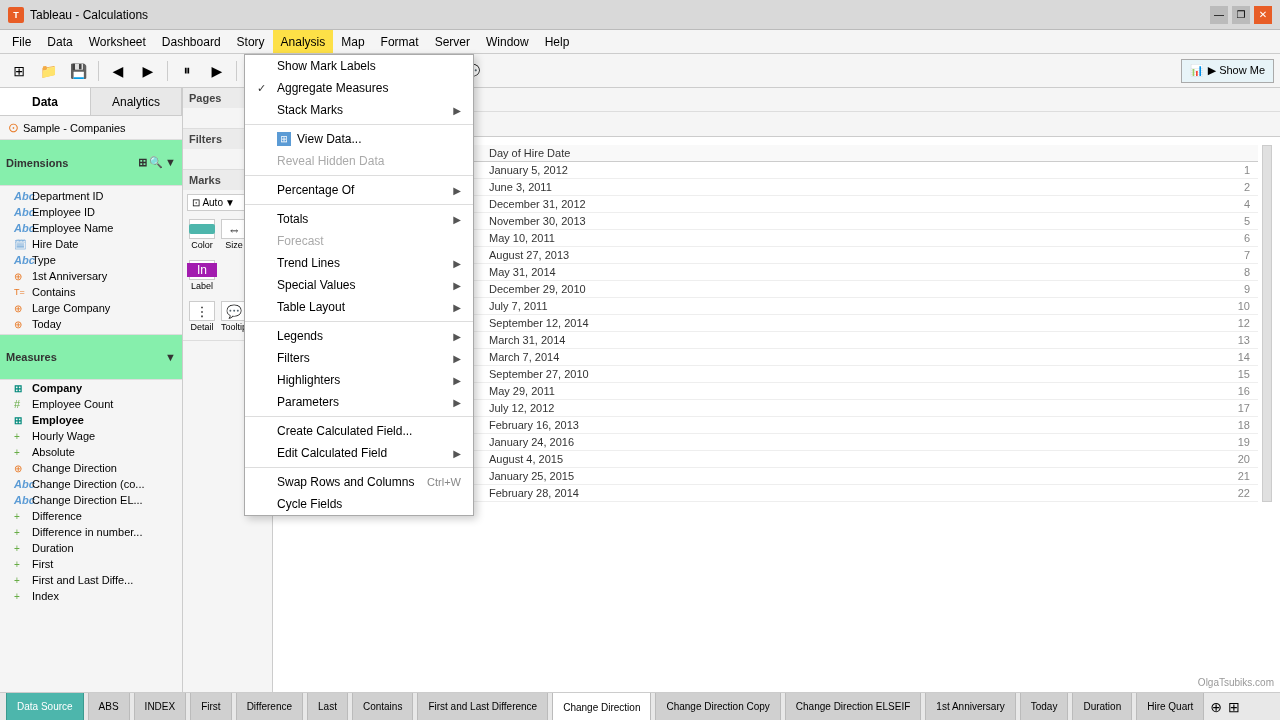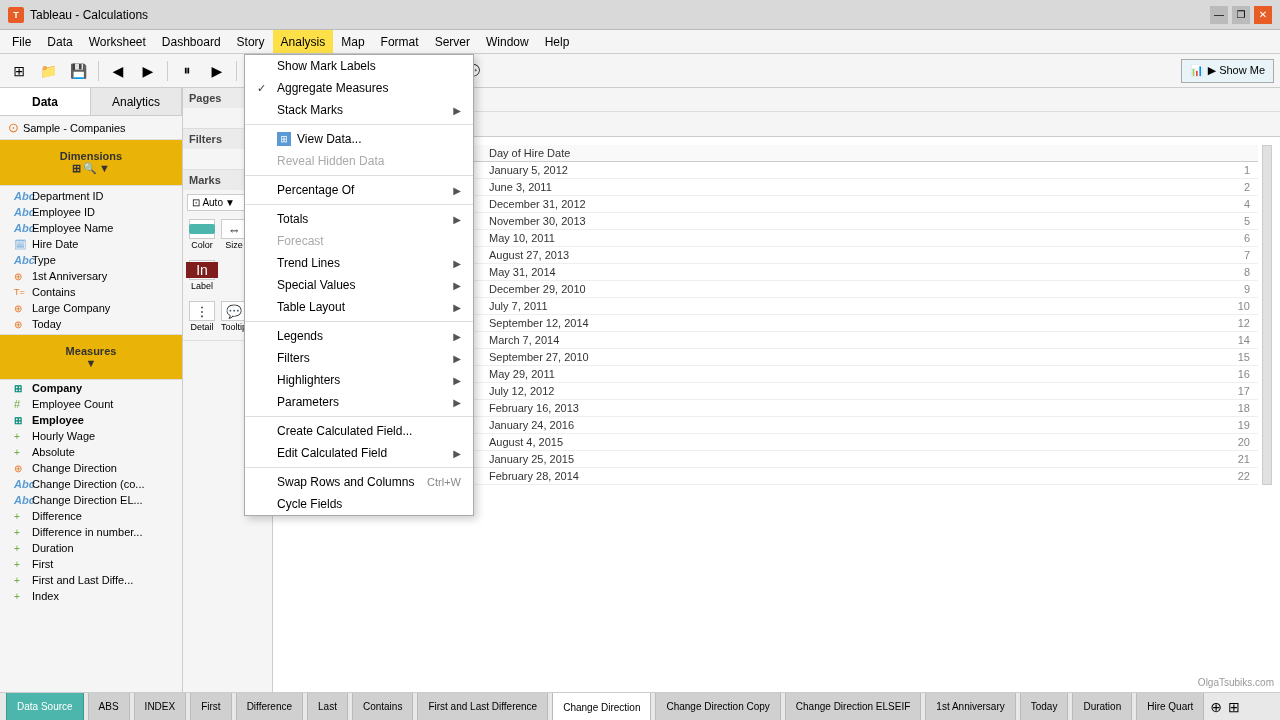--- a/index.html
+++ b/index.html
@@ -29,21 +29,21 @@
     #main { display: flex; height: calc(720px - 30px - 24px - 34px - 28px); }
 
     
     #left-panel { width: 183px; background: #f5f5f5; border-right: 1px solid #ccc; display: flex; flex-direction: column; overflow: hidden; }
     #data-analytics-tabs { display: flex; height: 28px; border-bottom: 1px solid #ccc; }
     .da-tab { flex: 1; display: flex; align-items: center; justify-content: center; font-size: 12px; cursor: pointer; background: #e8e8e8; border-right: 1px solid #ccc; }
     .da-tab.active { background: white; font-weight: bold; }
     .data-source-row { padding: 4px 8px; display: flex; align-items: center; gap: 4px; font-size: 11px; }
     .data-source-row .ds-icon { color: #e87722; font-size: 13px; }
 
-    .section-header { padding: 10px 6px; font-weight: bold; font-size: 11px; color: #333; display: flex; align-items: center; justify-content: space-between; background: #eab308; border-bottom: 1px solid #ddd; border-top: 1px solid #ddd; flex-direction: column; }
+    .section-header { padding: 16px 6px; font-weight: bold; font-size: 11px; color: #333; display: flex; align-items: center; justify-content: space-between; background: #86efac; border-bottom: 1px solid #ddd; border-top: 1px solid #ddd; }
     .section-header .section-controls { display: flex; gap: 2px; }
     .dimension-list { padding: 2px 0; overflow-y: auto; }
     .dim-item { padding: 2px 6px 2px 14px; font-size: 11px; display: flex; align-items: center; gap: 4px; cursor: pointer; }
     .dim-item .dim-icon { font-size: 10px; color: #555; width: 14px; }
     .dim-icon.abc { color: #5b9bd5; font-style: italic; font-size: 11px; font-weight: bold; }
     .dim-icon.hash { color: #67ac45; font-size: 11px; }
     .dim-icon.green-hash { color: #67ac45; }
     .measures-section { flex: 1; overflow-y: auto; }
 
     
@@ -296,21 +296,21 @@
               <div class="color-btn"></div>
             </div>
             <span>Color</span>
           </div>
           <div class="marks-btn">
             <div class="marks-btn icon-box">⇔</div>
             <span>Size</span>
           </div>
           <div class="marks-btn">
             <div class="marks-btn icon-box">
-              <span style="background:#7f1d1d; color:white; padding:0 10px; font-size:14px;">In</span>
+              <span style="background:#a21caf; color:white; padding:0 10px; font-size:12px;">In</span>
             </div>
             <span>Label</span>
           </div>
         </div>
         <div style="margin-top:2px; display:flex; flex-wrap:wrap; gap:2px;">
           <div class="marks-btn">
             <div class="marks-btn icon-box">⋮</div>
             <span>Detail</span>
           </div>
           <div class="marks-btn">
@@ -393,20 +393,25 @@
                 </tr>
                 <tr>
                   <td></td>
                   <td>July 7, 2011</td>
                   <td class="col-num">10</td>
                 </tr>
                 <tr>
                   <td></td>
                   <td>September 12, 2014</td>
                   <td class="col-num">12</td>
+                </tr>
+                <tr>
+                  <td></td>
+                  <td>March 31, 2014</td>
+                  <td class="col-num">13</td>
                 </tr>
                 <tr>
                   <td></td>
                   <td>March 7, 2014</td>
                   <td class="col-num">14</td>
                 </tr>
                 <tr>
                   <td>Aimee Mackendrick</td>
                   <td>September 27, 2010</td>
                   <td class="col-num">15</td>

